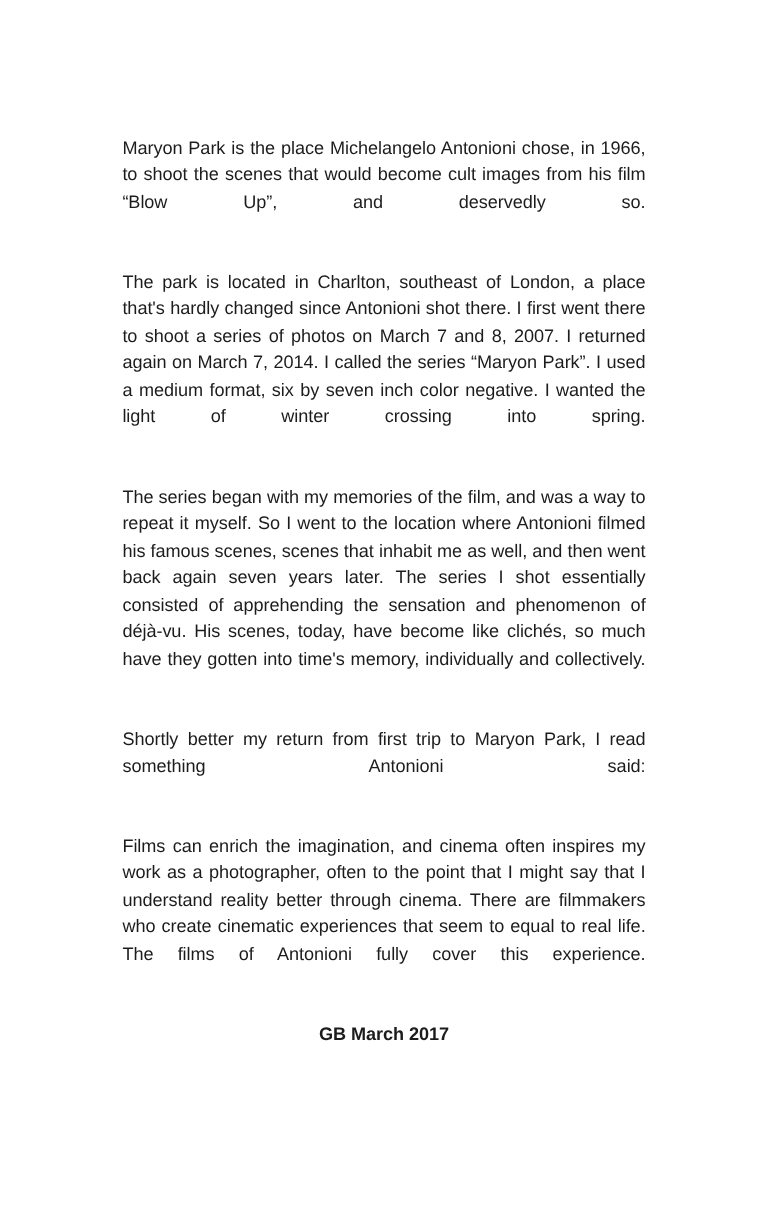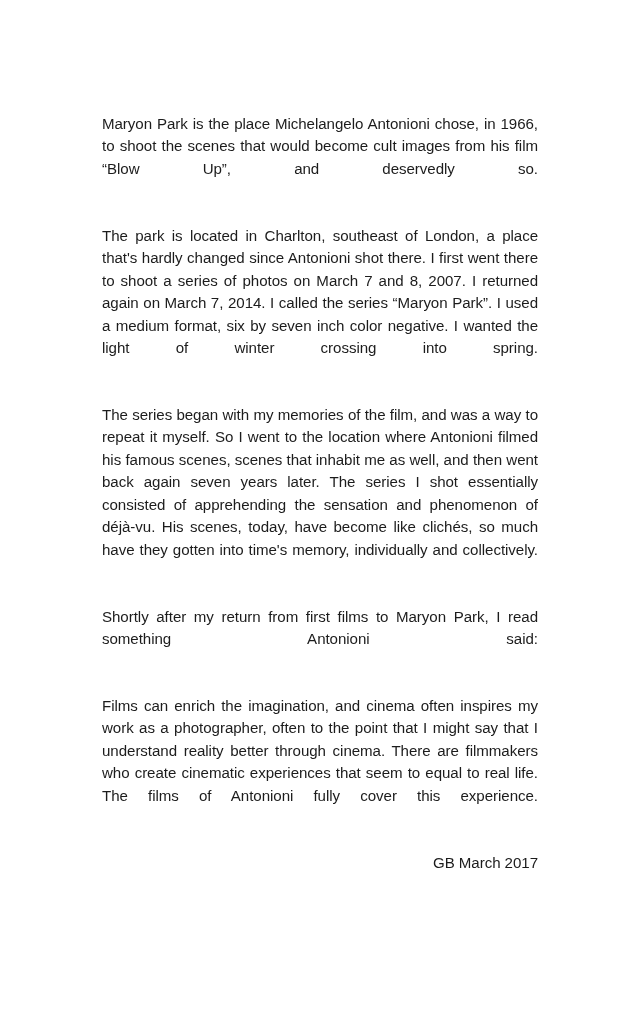--- a/index.html
+++ b/index.html
@@ -48,42 +48,43 @@
     content: "";
     display: inline-block;
     width: 100%;
   }
 
   .signature {
     margin: 0;
     font-size: 15.1px;
     line-height: 22.45px;
     color: #1c1c1c;
-    text-align: right;
+    text-align: center;
     letter-spacing: -0.05px;
+    font-weight: bold;
   }
 
   .para:last-of-type {
     margin-bottom: 0;
   }
 </style>
 </head>
 <body>
 
 <div id="page">
 
   <div id="text-column">
 
     <p class="para">Maryon Park is the place Michelangelo Antonioni chose, in 1966, to shoot the scenes that would become cult images from his film “Blow Up”, and deservedly so.</p>
 
     <p class="para">The park is located in Charlton, southeast of London, a place that's hardly changed since Antonioni shot there. I first went there to shoot a series of photos on March 7 and 8, 2007. I returned again on March 7, 2014. I called the series “Maryon Park”. I used a medium format, six by seven inch color negative. I wanted the light of winter crossing into spring.</p>
 
     <p class="para">The series began with my memories of the film, and was a way to repeat it myself. So I went to the location where Antonioni filmed his famous scenes, scenes that inhabit me as well, and then went back again seven years later. The series I shot essentially consisted of apprehending the sensation and phenomenon of déjà-vu. His scenes, today, have become like clichés, so much have they gotten into time's memory, individually and collectively.</p>
 
-    <p class="para">Shortly after my return from first films to Maryon Park, I read something Antonioni said:</p>
+    <p class="para">Shortly better my return from first trip to Maryon Park, I read something Antonioni said:</p>
 
 
     <p class="para">Films can enrich the imagination, and cinema often inspires my work as a photographer, often to the point that I might say that I understand reality better through cinema. There are filmmakers who create cinematic experiences that seem to equal to real life. The films of Antonioni fully cover this experience.</p>
 
     <p class="signature">GB March 2017</p>
 
   </div>
 
 </div>
 

